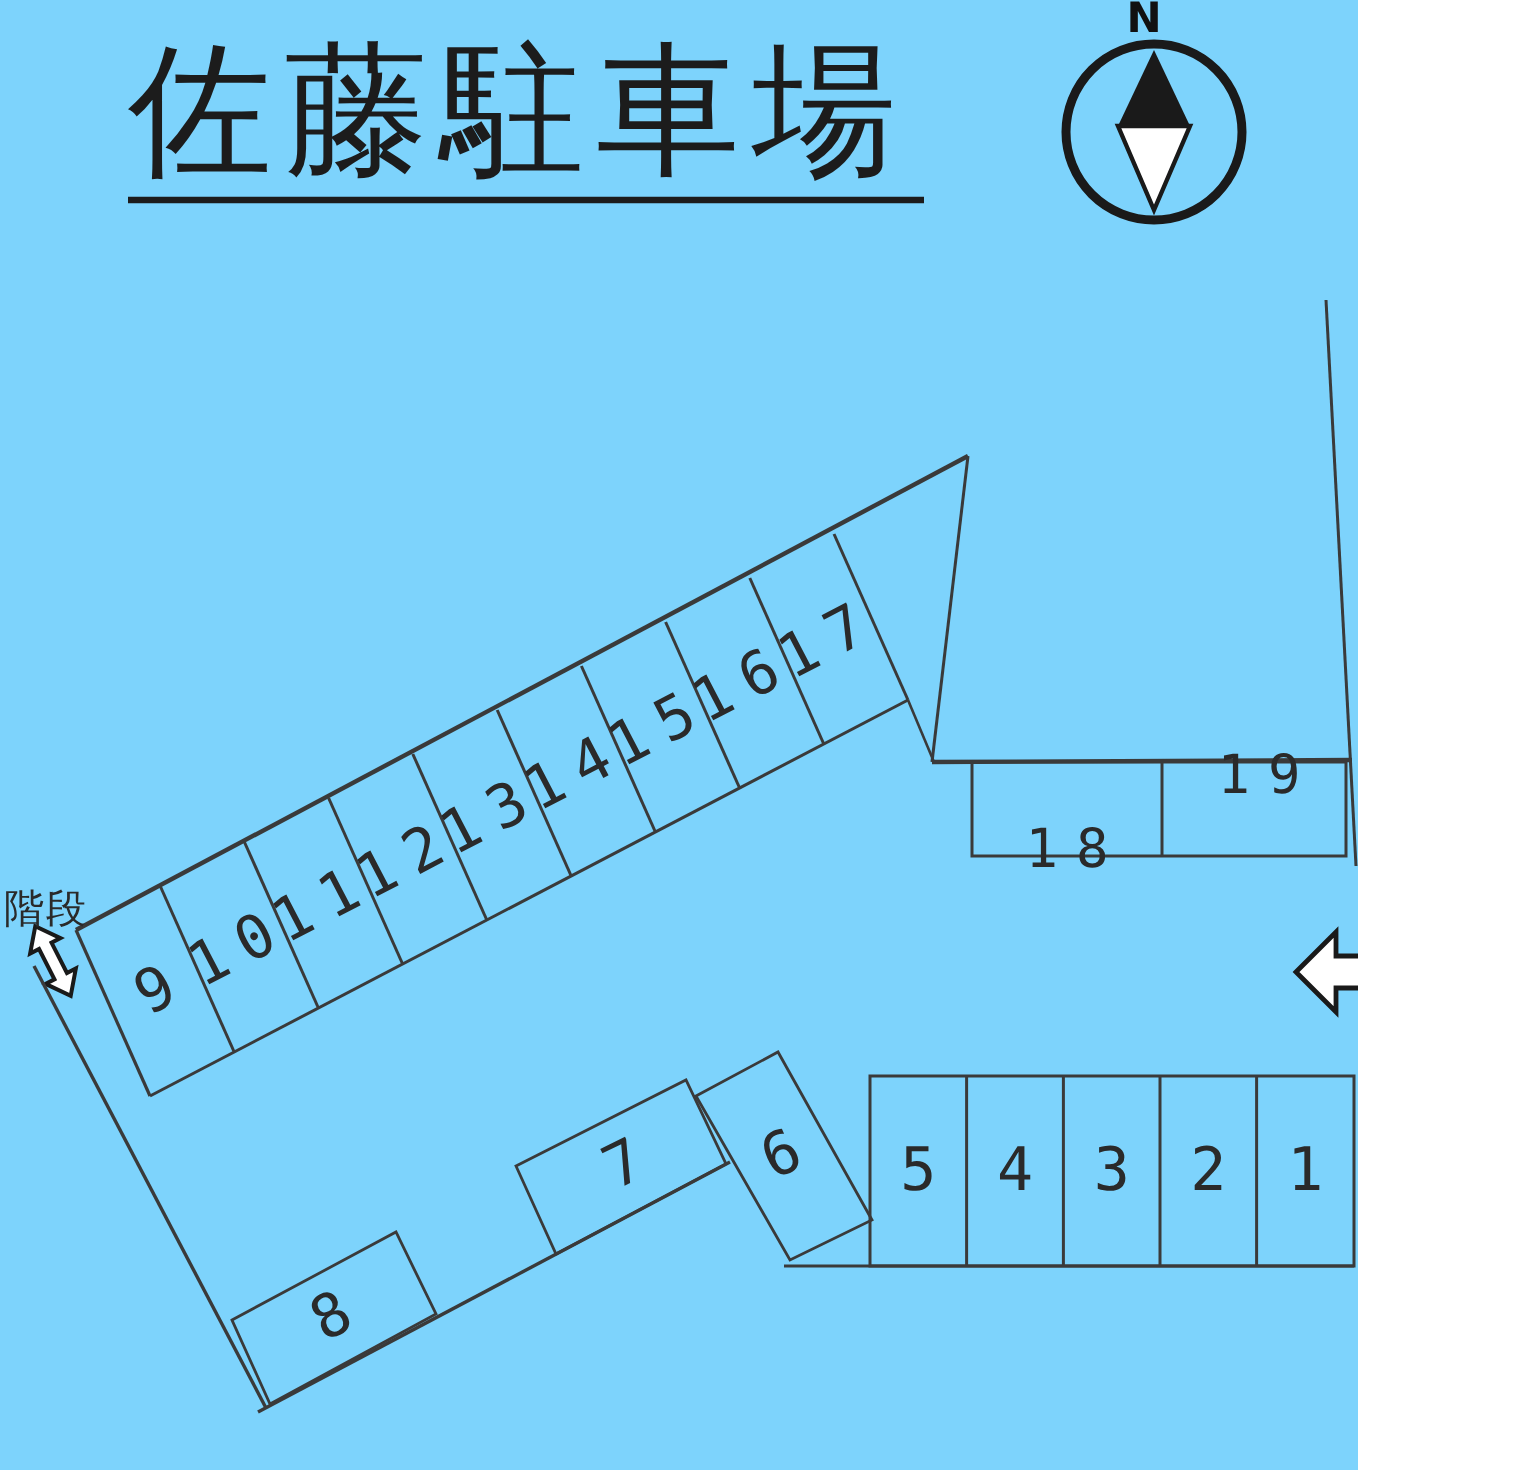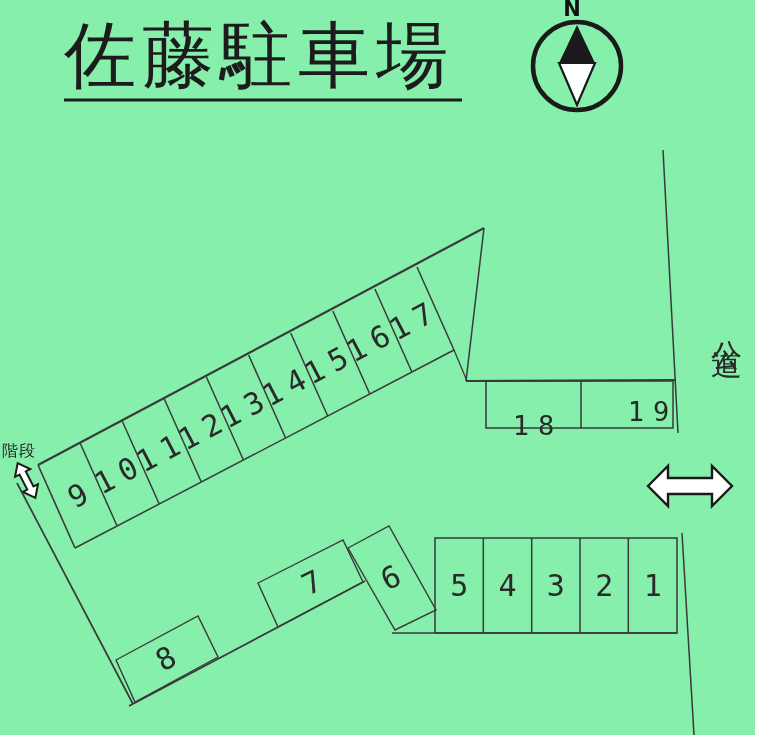--- a/index.html
+++ b/index.html
@@ -1,19 +1,19 @@
 <!DOCTYPE html>
 <html><head>
 <meta charset="utf-8">
 <style>
   html,body{margin:0;padding:0;background:#ffffff;}
   #stage{
     position:relative;
-    width:755px;height:735px;
-    background:#86efac;
+    width:679px;height:735px;
+    background:#7dd3fc;
     overflow:hidden;
     font-family:"DejaVu Sans",sans-serif;
   }
   #diagram-svg{position:absolute;left:0;top:0;}
   .lbl{
     position:absolute;
     transform:translate(-50%,-50%) rotate(var(--r,0deg));
     color:#2a2a2a;
     font-family:"DejaVu Sans Mono","Liberation Mono",monospace;
     white-space:nowrap;
@@ -29,21 +29,21 @@
     font-family:"DejaVu Sans",sans-serif;
   }
   #north-label{
     position:absolute;left:572px;top:9px;
     transform:translate(-50%,-50%);
     font-size:21px;font-weight:bold;color:#111;
     font-family:"DejaVu Sans",sans-serif;
   }
   #stairs-label{
     position:absolute;left:2px;top:441px;
-    font-size:16px;color:#2a2a2a;letter-spacing:1px;
+    font-size:20px;color:#2a2a2a;letter-spacing:1px;
     font-family:"DejaVu Sans",sans-serif;
   }
   #road-label{
     position:absolute;left:706px;top:316px;
     writing-mode:vertical-rl;text-orientation:upright;
     font-size:31px;letter-spacing:8px;color:#2a2a2a;
     font-family:"DejaVu Sans",sans-serif;
   }
 </style>
 </head>
@@ -126,21 +126,21 @@
   <div class="lbl stall-num two-digit" style="left:119.7px;top:473.5px;--r:-27.6deg;">10</div>
   <div class="lbl stall-num two-digit" style="left:161.8px;top:451.5px;--r:-27.6deg;">11</div>
   <div class="lbl stall-num two-digit" style="left:203.9px;top:429.5px;--r:-27.6deg;">12</div>
   <div class="lbl stall-num two-digit" style="left:246px;top:407.5px;--r:-27.6deg;">13</div>
   <div class="lbl stall-num two-digit" style="left:288.1px;top:385.5px;--r:-27.6deg;">14</div>
   <div class="lbl stall-num two-digit" style="left:330.2px;top:363.5px;--r:-27.6deg;">15</div>
   <div class="lbl stall-num two-digit" style="left:372.4px;top:341.5px;--r:-27.6deg;">16</div>
   <div class="lbl stall-num two-digit" style="left:414.5px;top:319.5px;--r:-27.6deg;">17</div>
 
   <div class="lbl row1819" style="left:538px;top:405px;margin-top:20px;">18</div>
-  <div class="lbl row1819" style="left:634px;top:411px;margin-left:19px;">19</div>
+  <div class="lbl row1819" style="left:634px;top:388px;">19</div>
 
   <div class="lbl stall-num" style="left:166px;top:659px;--r:-28deg;">8</div>
   <div class="lbl stall-num" style="left:312px;top:583px;--r:-26deg;">7</div>
   <div class="lbl stall-num" style="left:391px;top:578px;--r:-24deg;">6</div>
 
   <div class="lbl stall-num" style="left:459.2px;top:586px;">5</div>
   <div class="lbl stall-num" style="left:507.5px;top:586px;">4</div>
   <div class="lbl stall-num" style="left:555.9px;top:586px;">3</div>
   <div class="lbl stall-num" style="left:604.2px;top:586px;">2</div>
   <div class="lbl stall-num" style="left:652.7px;top:586px;">1</div>

